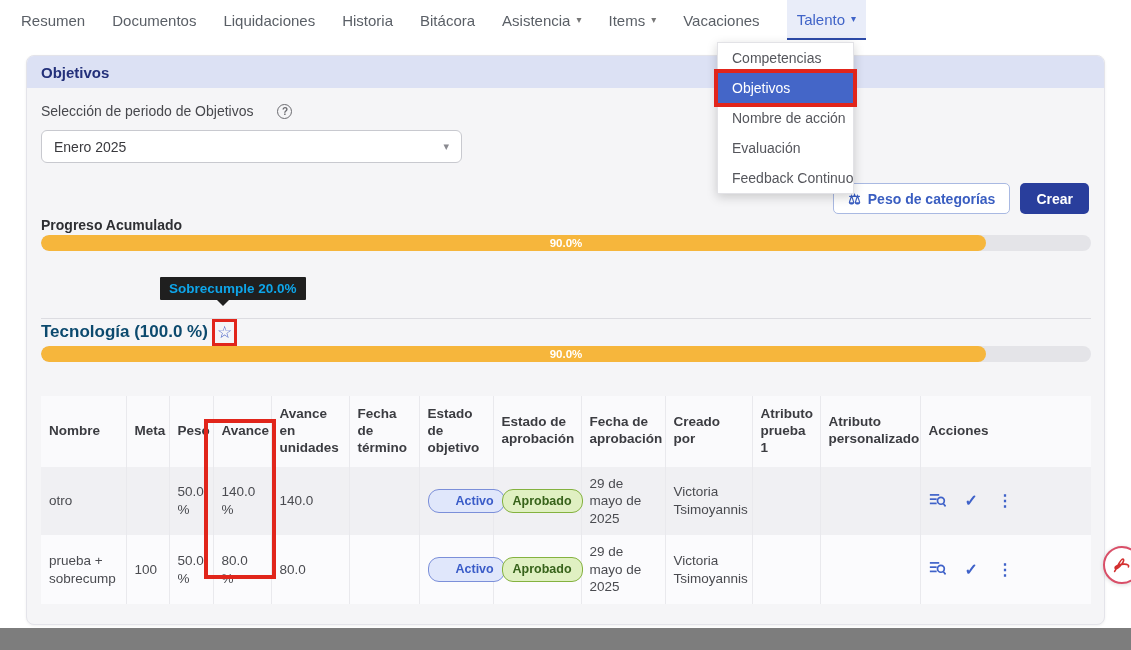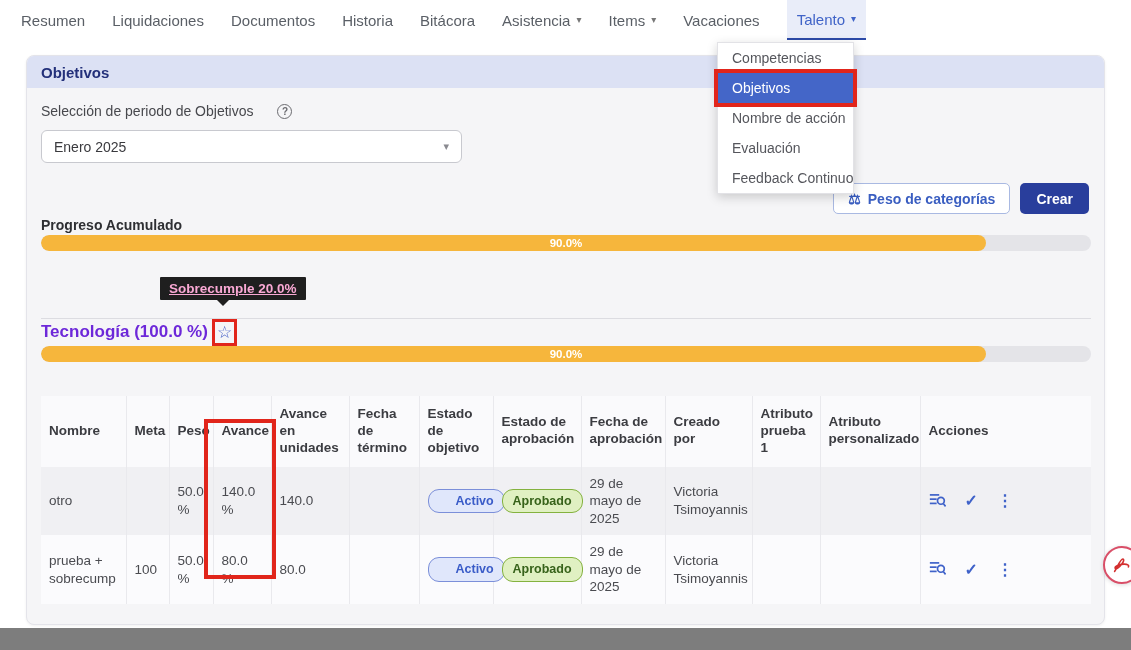--- a/index.html
+++ b/index.html
@@ -54,21 +54,21 @@
   .pbar-fill { position:absolute; left:0; top:0; height:100%; background:#f6b63c;
                border-radius:8px; }
   .pbar-text { position:absolute; left:0; top:0; width:100%; height:100%;
                display:flex; align-items:center; justify-content:center;
                font-size:11.5px; color:#fff; font-weight:600; }
 
   .divider { position:absolute; left:14px; top:262px; width:1050px;
              border-top:1px solid #dcdce1; }
   .category-row { position:absolute; left:14px; top:266px; display:flex; align-items:center;
                   gap:9px; }
-  .category-title { font-size:17px; font-weight:700; color:#6d28d9; }
+  .category-title { font-size:17px; font-weight:700; color:#0c4a6e; }
   .star-btn { font-size:17px; color:#4a63c8; cursor:pointer; line-height:1;
               outline:3px solid #e1251b; outline-offset:2px; }
 
   
   .tbl-wrap { position:absolute; left:14px; top:340px; width:1050px; }
   table { border-collapse:collapse; table-layout:fixed; width:1050px; }
   th { font-size:13.5px; font-weight:700; color:#3b3c41; text-align:left;
        padding:10px 8px; height:67px; vertical-align:middle;
        border-right:1px solid #e9e9ed; background:#fafafc; line-height:1.25; }
   th:last-child { border-right:none; }
@@ -88,23 +88,23 @@
 
   
   .menu { position:absolute; left:717px; top:42px; width:137px; background:#fff;
           border:1px solid #e2e2e6; box-shadow:0 3px 10px rgba(0,0,0,.18); z-index:50; }
   .menu-item { font-size:14px; color:#55565c; padding:7px 14px; cursor:pointer;
                white-space:nowrap; }
   .menu-item.selected { background:#4466c8; color:#fff;
                         outline:4px solid #e1251b; outline-offset:0px; }
 
   
-  .tooltip { position:absolute; left:160px; top:277px; background:#1f1f1f; color:#f9a8d4;
+  .tooltip { position:absolute; left:160px; top:277px; background:#1f1f1f; color:#0ea5e9;
              font-size:13.5px; font-weight:600; padding:4px 9px; border-radius:1px;
-             z-index:60; white-space:nowrap;text-decoration:underline; }
+             z-index:60; white-space:nowrap; }
   .tooltip-arrow { position:absolute; left:56px; bottom:-6px; width:0; height:0;
                    border-left:7px solid transparent; border-right:7px solid transparent;
                    border-top:7px solid #1f1f1f; }
 
   
   .ann { position:absolute; border:4px solid #e1251b; z-index:100; pointer-events:none; }
   .ann-avance { left:204px; top:419px; width:72px; height:160px; }
 
   
   .pdf-fab { position:absolute; left:1103px; top:546px; width:38px; height:38px;
@@ -119,24 +119,24 @@
 </head>
 <body>
 
 <div class="page">
 
   <div class="topnav">
     <div class="nav-item">
         <span>Resumen</span>
       </div>
     <div class="nav-item">
+        <span>Documentos</span>
+      </div>
+    <div class="nav-item">
         <span>Liquidaciones</span>
-      </div>
-    <div class="nav-item">
-        <span>Documentos</span>
       </div>
     <div class="nav-item">
         <span>Historia</span>
       </div>
     <div class="nav-item">
         <span>Bitácora</span>
       </div>
     <div class="nav-item">
         <span>Asistencia</span>
         <span class="caret">▾</span>

